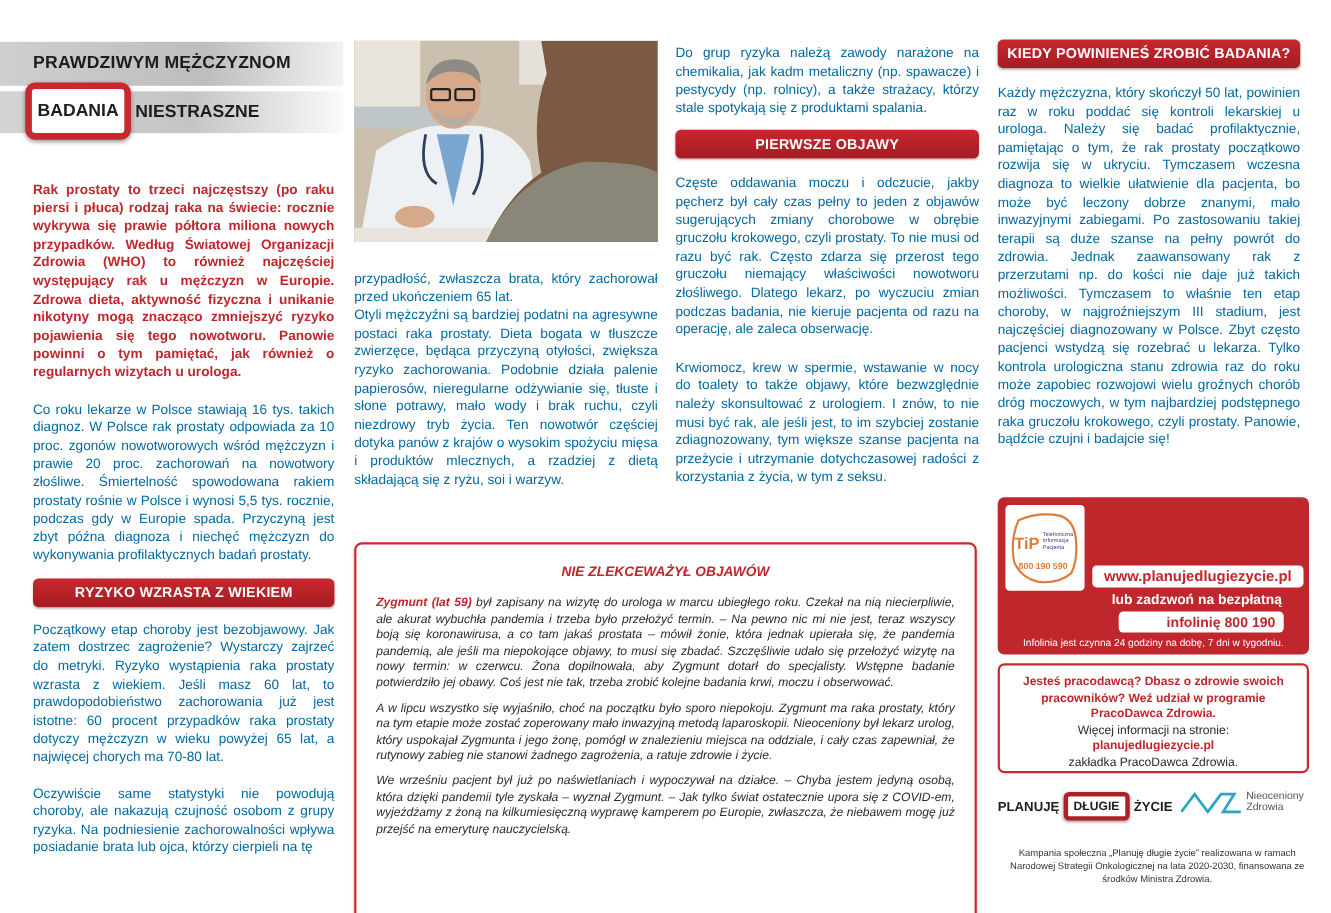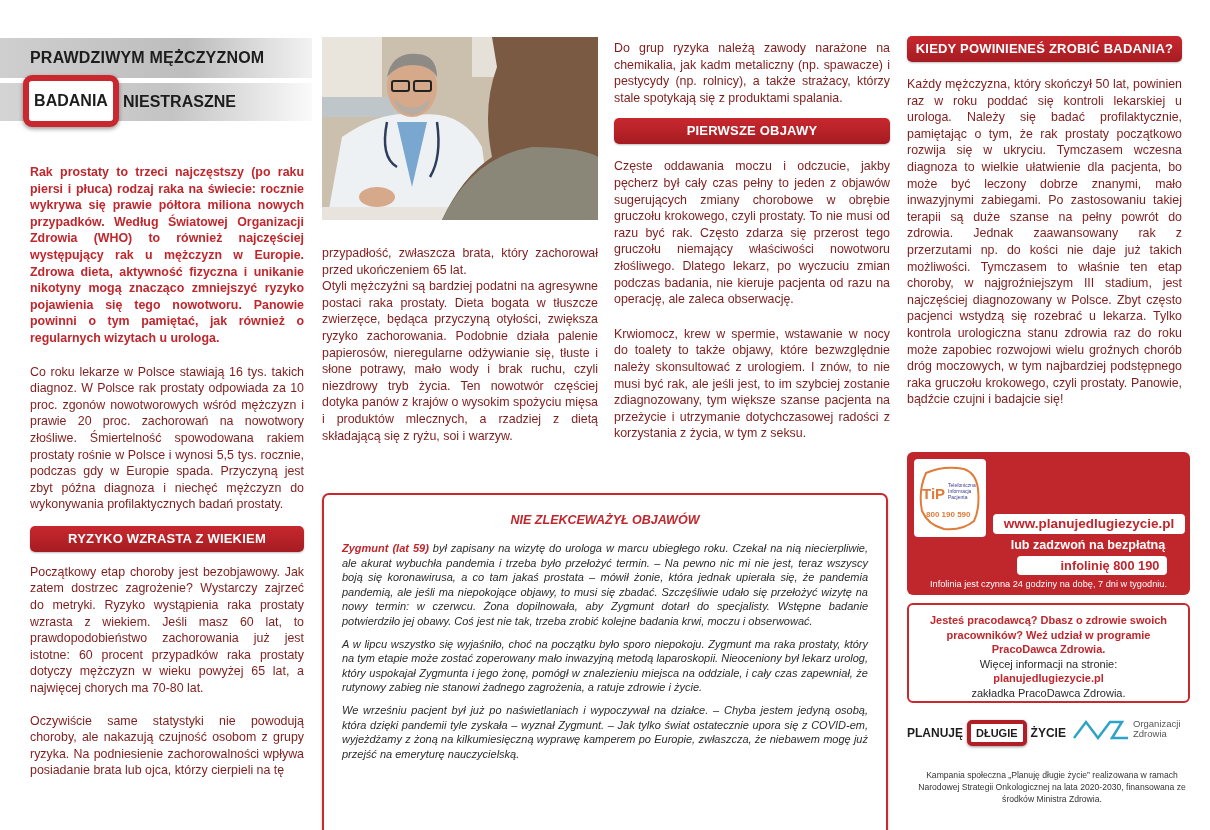--- a/index.html
+++ b/index.html
@@ -1,20 +1,20 @@
 <!DOCTYPE html>
 <html><head>
 <meta charset="utf-8">
 <style>
   * { box-sizing: border-box; margin: 0; padding: 0; }
   html, body { width: 1210px; height: 830px; background: #ffffff; overflow: hidden; }
   body { font-family: "Liberation Sans", "DejaVu Sans", sans-serif; color: #2a2a2a; position: relative; }
 
   .col { position: absolute; }
-  .p { font-size: 12.4px; line-height: 16.6px; text-align: justify; color: #7f1d1d; }
+  .p { font-size: 12.4px; line-height: 16.6px; text-align: justify; color: #0369a1; }
   .p + .p { margin-top: 16px; }
   .lead { font-weight: bold; color: #c0272d; font-size: 12.4px; line-height: 16.6px; text-align: justify; }
 
   .redbar {
     background: linear-gradient(#c8282e, #a51c22);
     color: #fff; font-weight: bold; font-size: 13px; text-align: center;
     height: 26px; line-height: 26px; border-radius: 5px; letter-spacing: 0.2px;
     box-shadow: 0 1px 2px rgba(0,0,0,0.25);
   }
 
@@ -178,19 +178,19 @@
   <div class="pz-logo">
     <span>PLANUJĘ</span>
     <span class="pz-box">DŁUGIE</span>
     <span>ŻYCIE</span>
   </div>
   <div class="mz-logo">
     <svg width="58" height="22" viewBox="0 0 58 22">
       <path d="M2 20 L14 4 L26 20 L38 4 L50 4 L40 20 L56 20" fill="none" stroke="#2ea3c8" stroke-width="2.5"></path>
     </svg>
     <div class="mz-text">
-      <div>Organizacji</div>
+      <div>Nieoceniony</div>
       <div>Zdrowia</div>
     </div>
   </div>
 </div>
 
 <div class="campaign">Kampania społeczna „Planuję długie życie” realizowana w ramach Narodowej Strategii Onkologicznej na lata 2020-2030, finansowana ze środków Ministra Zdrowia.</div>
 
 </body></html>

